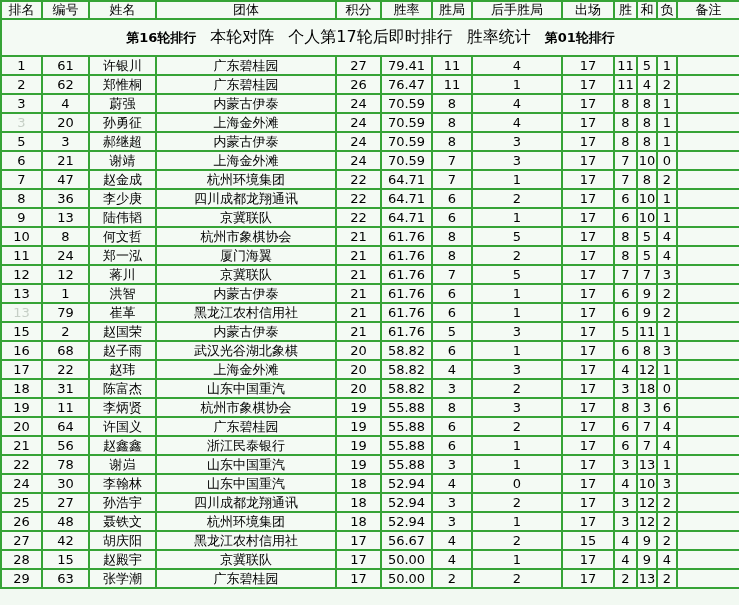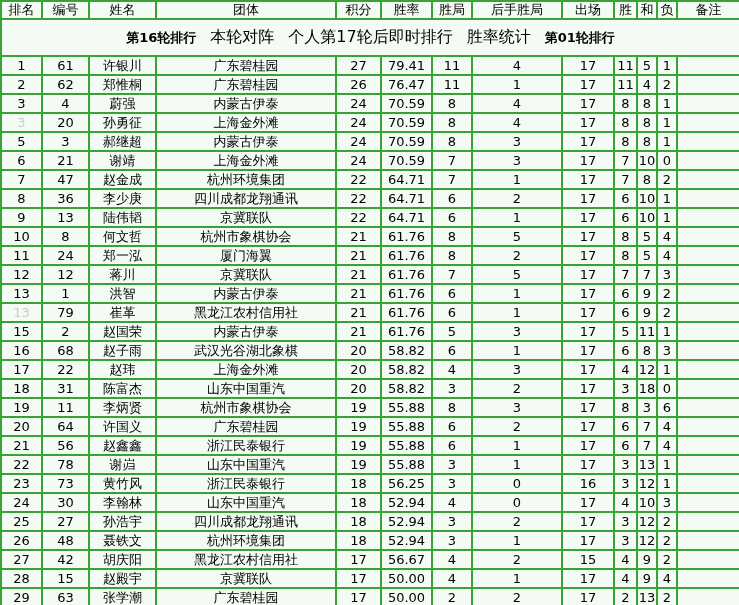--- a/index.html
+++ b/index.html
@@ -402,35 +402,20 @@
         <td>55.88</td>
         <td>3</td>
         <td>1</td>
         <td>17</td>
         <td>3</td>
         <td>13</td>
         <td>1</td>
         <td></td>
       </tr>
       <tr>
-        <td>23</td>
-        <td>73</td>
-        <td>黄竹风</td>
-        <td>浙江民泰银行</td>
-        <td>18</td>
-        <td>56.25</td>
-        <td>3</td>
-        <td>0</td>
-        <td>16</td>
-        <td>3</td>
-        <td>12</td>
-        <td>1</td>
-        <td></td>
-      </tr>
-      <tr>
         <td>24</td>
         <td>30</td>
         <td>李翰林</td>
         <td>山东中国重汽</td>
         <td>18</td>
         <td>52.94</td>
         <td>4</td>
         <td>0</td>
         <td>17</td>
         <td>4</td>

